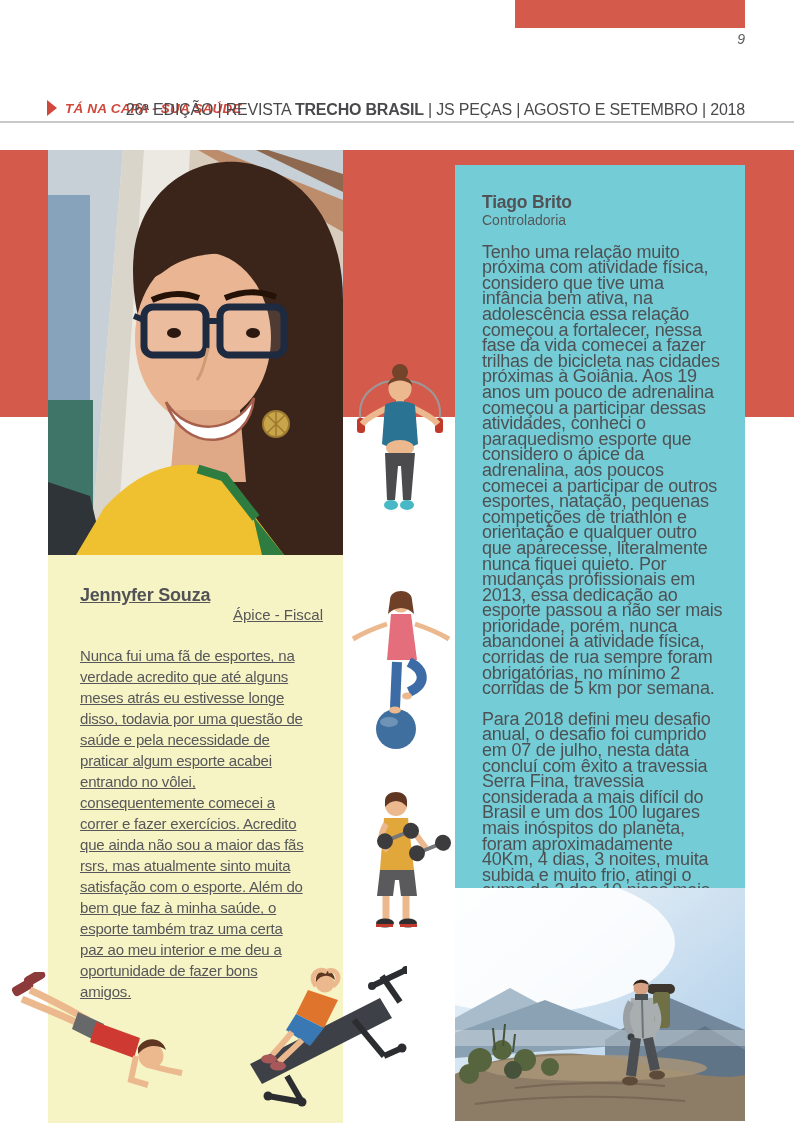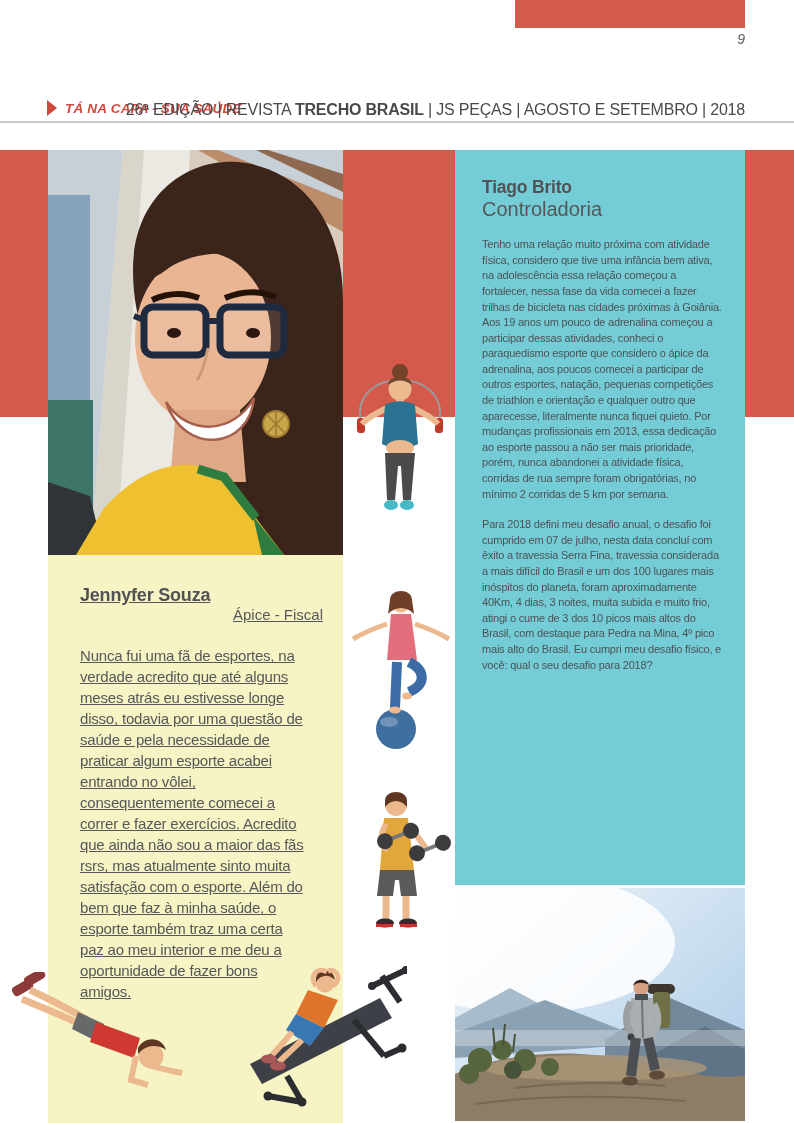--- a/index.html
+++ b/index.html
@@ -18,29 +18,29 @@
   .red-band{position:absolute;left:0;top:150px;width:794px;height:267px;background:#d45b4c;}
   .photo{position:absolute;overflow:hidden;}
   .photo svg{display:block;width:100%;height:100%;}
   .photo-jennyfer{left:48px;top:150px;width:295px;height:405px;}
   .photo-hiker{left:455px;top:888px;width:290px;height:233px;}
   .yellow-block{
     position:absolute;left:48px;top:555px;width:295px;height:737px;background:#f6f4c4;
     box-sizing:border-box;padding:30px 20px 0 32px;overflow:hidden;text-decoration:underline;
   }
   .teal-block{
-    position:absolute;left:455px;top:150px;width:290px;height:735px;background:#74cdd6;
+    position:absolute;left:455px;top:165px;width:290px;height:735px;background:#74cdd6;
     box-sizing:border-box;padding:27px 22px 0 27px;overflow:hidden;
   }
   .profile-name{margin:0;font-size:17.5px;font-weight:bold;color:#525256;letter-spacing:-.2px;line-height:1.15;}
-  .profile-role{font-size:20px;color:#57575a;line-height:1.25;}
+  .profile-role{font-size:14px;color:#57575a;line-height:1.25;}
   .yellow-block .profile-name{font-size:18px;}
   .yellow-block .profile-role{font-size:15px;text-align:right;}
   .yellow-block p{margin:21px 16px 0 0;font-size:15px;line-height:21px;color:#57575a;letter-spacing:-.2px;}
-  .teal-block p{margin:15px 0 0 0;font-size:11px;line-height:15.6px;color:#4e5154;letter-spacing:-.2px;}
+  .teal-block p{margin:15px 0 0 0;font-size:18px;line-height:15.6px;color:#4e5154;letter-spacing:-.2px;}
   .illus{position:absolute;}
   .illus svg{display:block;width:100%;height:100%;}
   .illus-jumprope{left:345px;top:352px;width:110px;height:185px;}
   .illus-balance{left:347px;top:586px;width:108px;height:165px;}
   .illus-dumbbell{left:346px;top:784px;width:108px;height:148px;}
   .illus-pushup{left:8px;top:972px;width:200px;height:125px;}
   .illus-bench{left:232px;top:956px;width:175px;height:158px;}
 </style>
 </head>
 <body>

